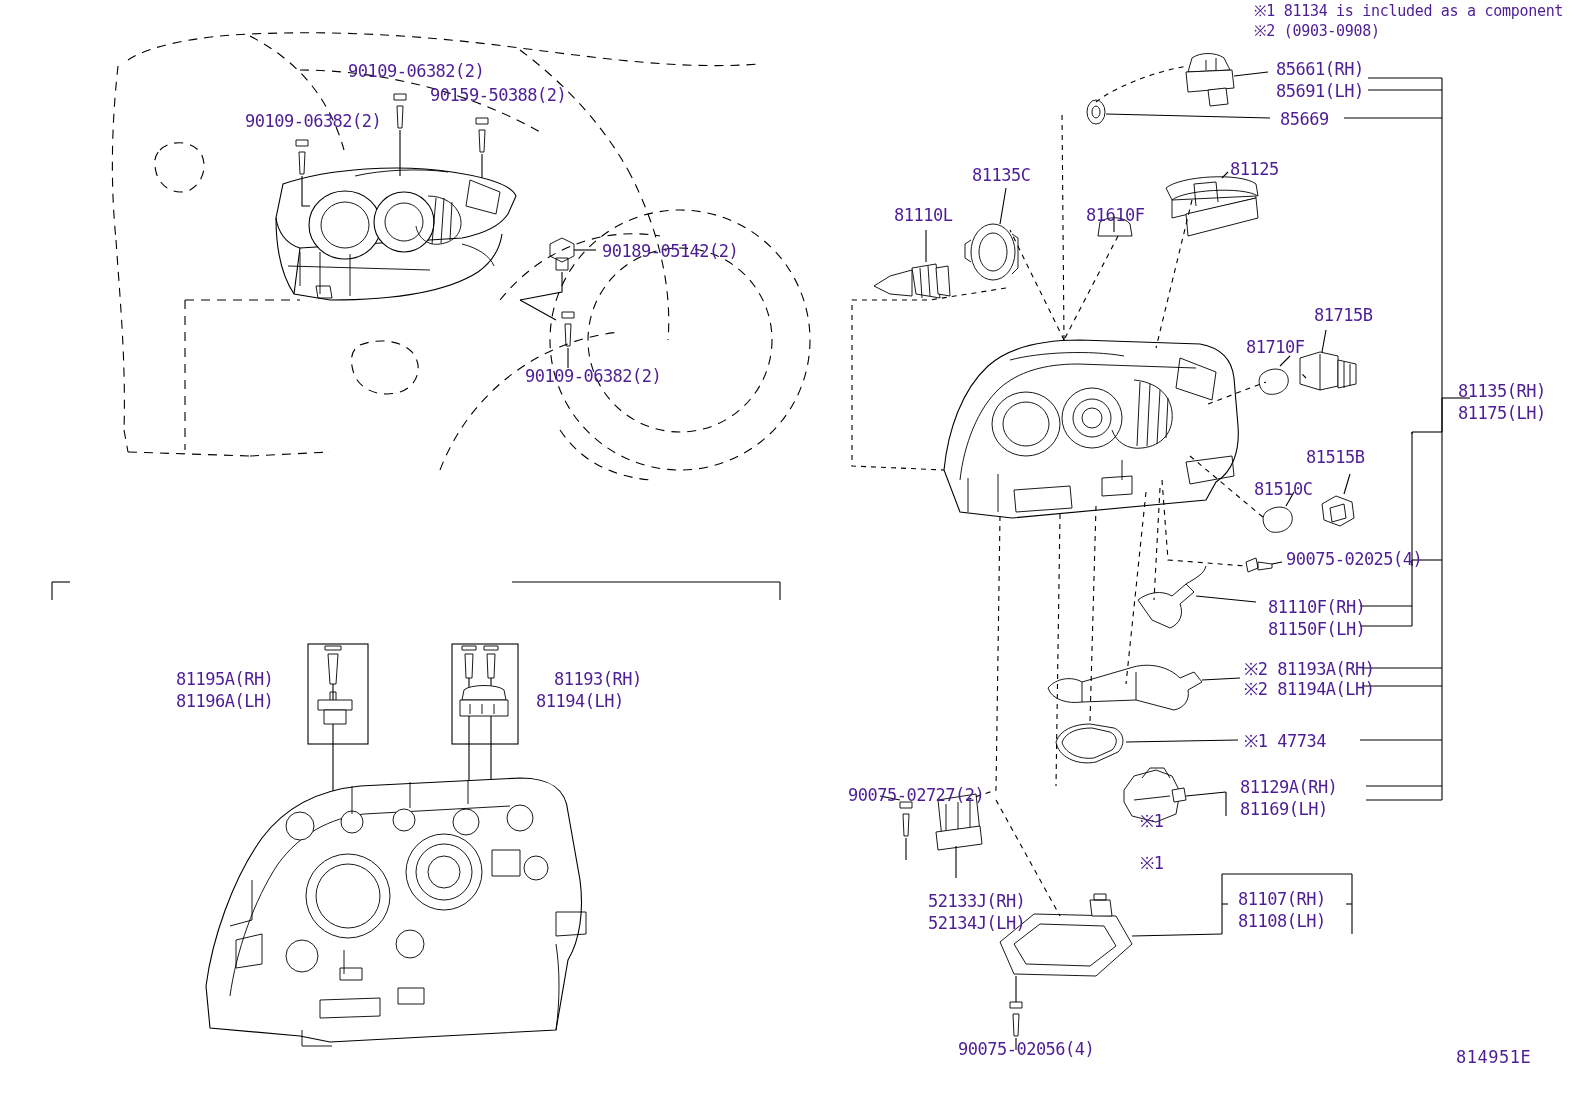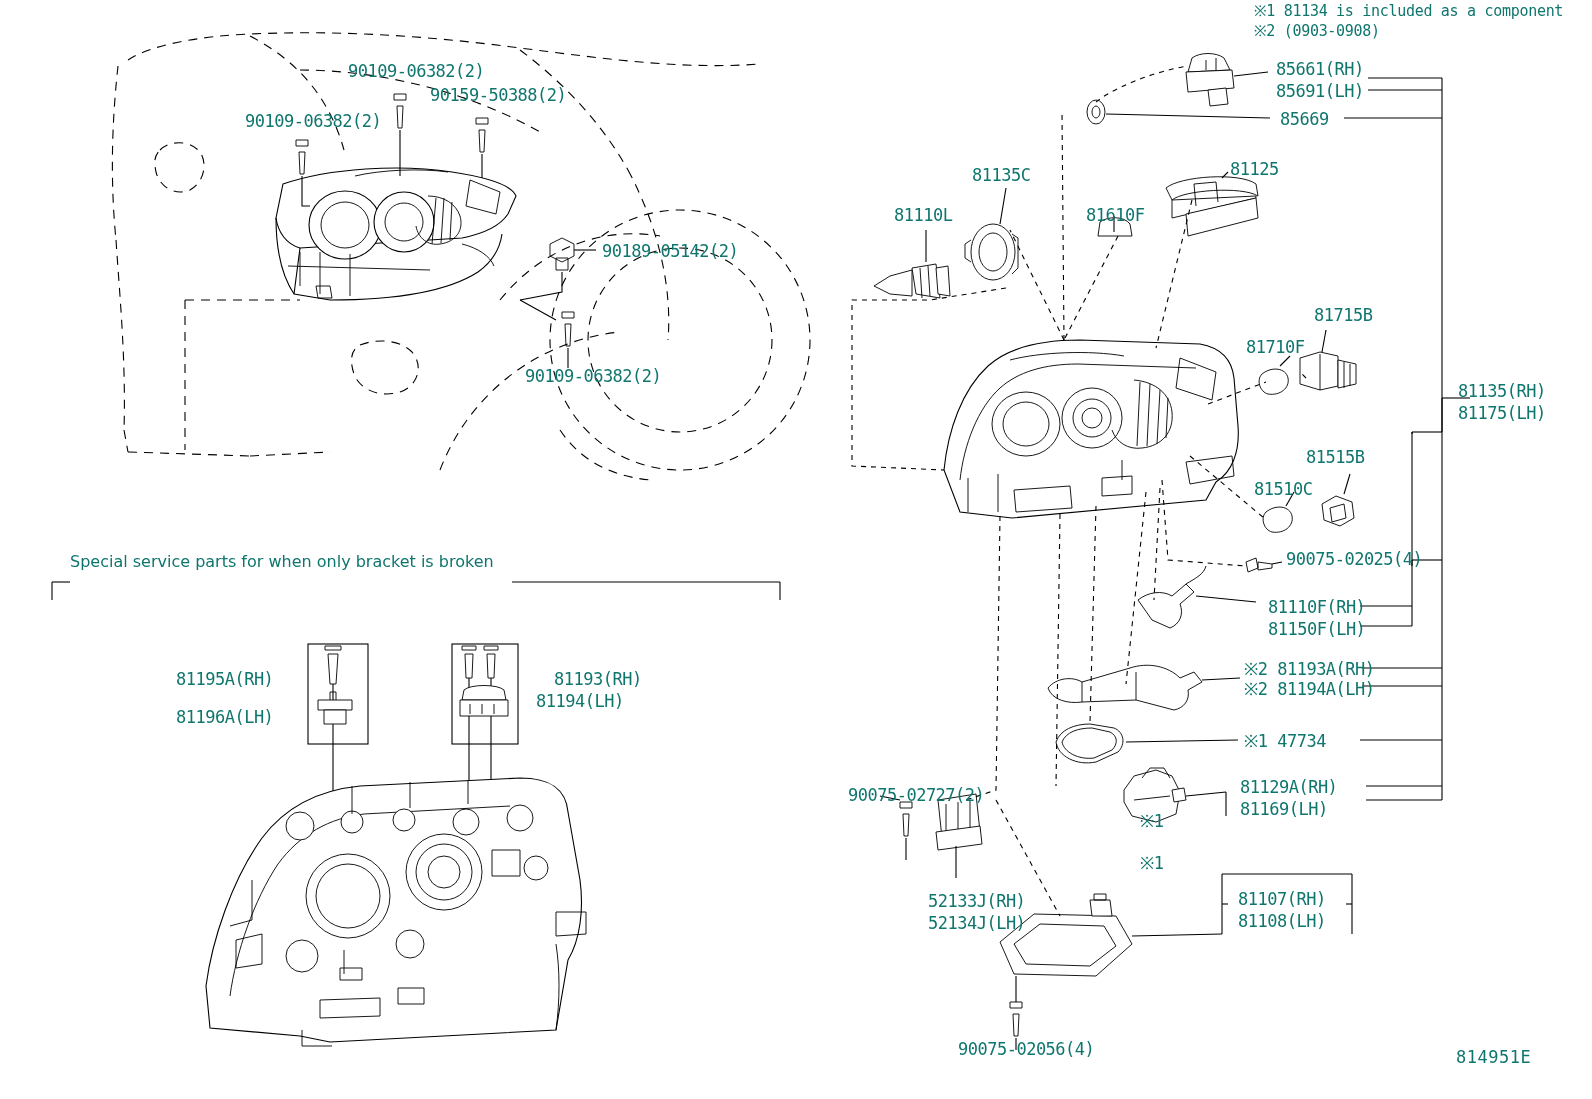--- a/index.html
+++ b/index.html
@@ -21,21 +21,21 @@
     width: 1592px;
     height: 1099px;
   }
   .lbl {
     position: absolute;
     font-family: "DejaVu Sans Mono", monospace;
     font-size: 17px;
     letter-spacing: -0.5px;
     white-space: pre;
     line-height: 23px;
-    color: #0f766e;
+    color: #4c1d95;
   }
   .lbl.note {
     font-size: 15px;
     letter-spacing: -0.3px;
   }
   .lbl.cap {
     font-family: "DejaVu Sans", sans-serif;
     font-size: 16px;
     letter-spacing: 0px;
   }
@@ -381,24 +381,23 @@
 
   <div class="lbl note" style="left:1254px; top:0px;">※1 81134 is included as a component</div>
   <div class="lbl note" style="left:1254px; top:20px;">※2 (0903-0908)</div>
 
   <div class="lbl" style="left:348px; top:60px;">90109-06382(2)</div>
   <div class="lbl" style="left:430px; top:84px;">90159-50388(2)</div>
   <div class="lbl" style="left:245px; top:110px;">90109-06382(2)</div>
   <div class="lbl" style="left:602px; top:240px;">90189-05142(2)</div>
   <div class="lbl" style="left:525px; top:365px;">90109-06382(2)</div>
 
-  <div class="lbl cap" style="left:70px; top:550px;">Special service parts for when only bracket is broken</div>
 
   <div class="lbl" style="left:176px; top:668px;text-align:right;">81195A(RH)</div>
-  <div class="lbl" style="left:176px; top:690px;margin-top:16px;">81196A(LH)</div>
+  <div class="lbl" style="left:176px; top:690px;">81196A(LH)</div>
   <div class="lbl" style="left:536px; top:668px;margin-left:18px;">81193(RH)</div>
   <div class="lbl" style="left:536px; top:690px;">81194(LH)</div>
 
   <div class="lbl" style="left:1276px; top:58px;">85661(RH)</div>
   <div class="lbl" style="left:1276px; top:80px;">85691(LH)</div>
   <div class="lbl" style="left:1280px; top:108px;">85669</div>
 
   <div class="lbl" style="left:972px; top:164px;">81135C</div>
   <div class="lbl" style="left:1230px; top:158px;">81125</div>
   <div class="lbl" style="left:894px; top:204px;">81110L</div>

